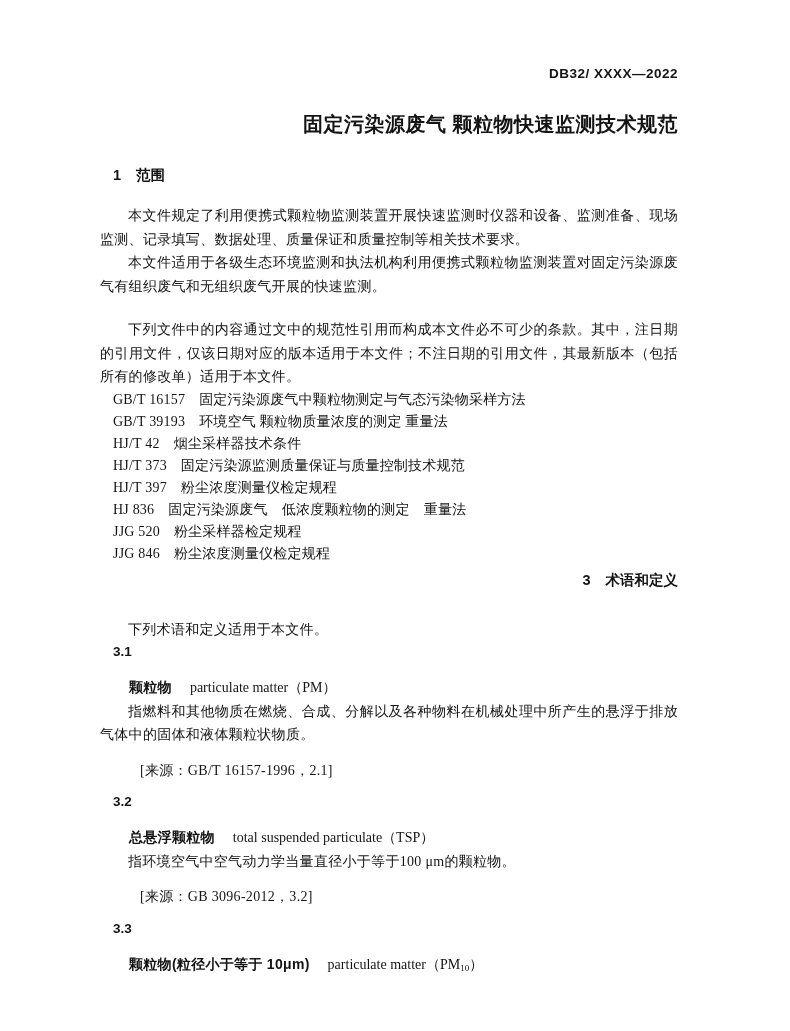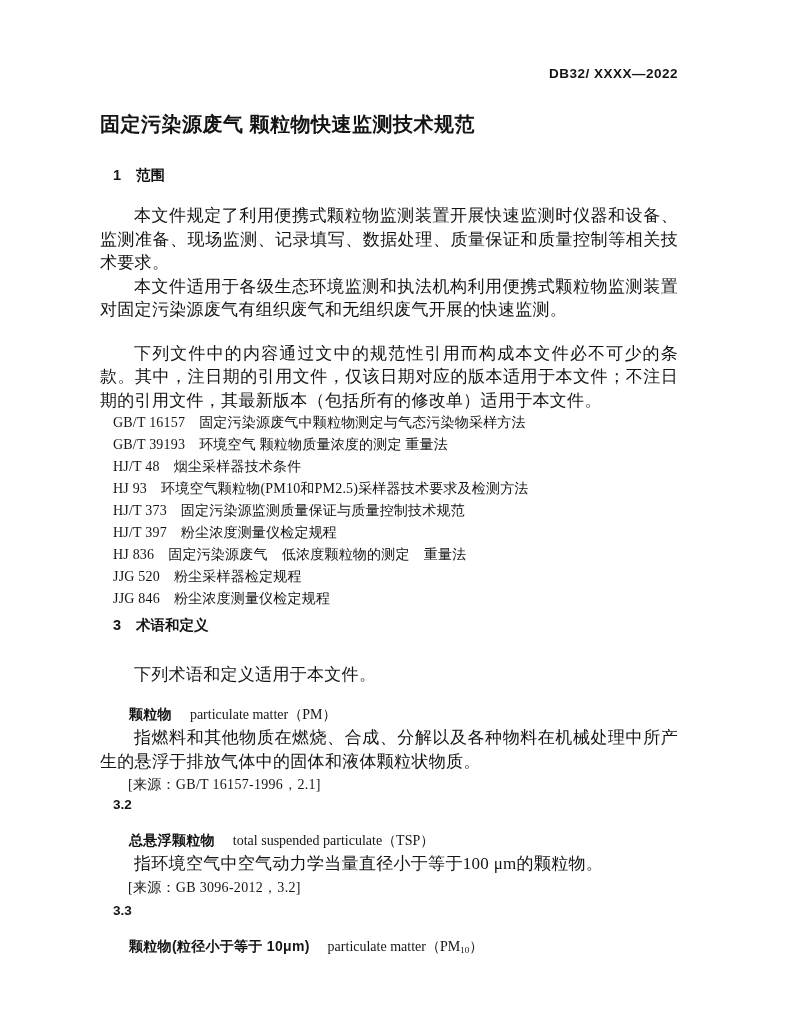--- a/index.html
+++ b/index.html
@@ -17,42 +17,42 @@
   .doc-header {
     text-align: right;
     font-family: "Liberation Sans", "DejaVu Sans", sans-serif;
     font-weight: bold;
     font-size: 13.5px;
     line-height: 15px;
     letter-spacing: 0.5px;
   }
   .doc-title {
     margin: 30px 0 0 0;
-    text-align: left;
+    text-align: right;
     font-family: "Liberation Sans", "DejaVu Sans", sans-serif;
     font-weight: bold;
     font-size: 20px;
     line-height: 26px;
     letter-spacing: 0.5px;
   }
   .sec-heading {
     font-family: "Liberation Sans", "DejaVu Sans", sans-serif;
     font-weight: bold;
     font-size: 14.5px;
     line-height: 17px;
     padding-left: 13px;
   }
   .sec-num { display: inline-block; }
   .sec-label { margin-left: 11px; }
   #s1h { margin-top: 30px; }
   #s2h { margin-top: 13px; }
-  #s3h { margin-top: 7px; }
+  #s3h { margin-top: 7px; text-align: right; }
   .body-p {
     margin: 0;
-    font-size: 17px;
+    font-size: 14px;
     line-height: 23.5px;
     letter-spacing: 0.3px;
     text-align: justify;
   }
   .indent { text-indent: 2em; }
   .after-heading { margin-top: 20px; }
   #s3intro { margin-top: 29px; }
   .ref-list { margin: 0; }
   .ref-item {
     font-size: 14px;
@@ -82,21 +82,21 @@
     font-weight: bold;
     letter-spacing: 0.3px;
   }
   .term-en {
     margin-left: 18px;
     font-family: "Liberation Serif", "DejaVu Serif", serif;
   }
   .sub { font-size: 9px; vertical-align: -2px; }
   .term-def { margin: 0; }
   .term-src {
-    margin: 0;
+    margin: 12px;
     font-size: 14px;
     line-height: 23.5px;
     text-indent: 2em;
     letter-spacing: 0.3px;
   }
   .page-num {
     position: absolute;
     top: 1002px;
     right: 116px;
     font-size: 12px;
@@ -120,35 +120,35 @@
     <span class="sec-label">范围</span>
   </div>
   <p class="body-p indent after-heading">本文件规定了利用便携式颗粒物监测装置开展快速监测时仪器和设备、监测准备、现场监测、记录填写、数据处理、质量保证和质量控制等相关技术要求。</p>
   <p class="body-p indent">本文件适用于各级生态环境监测和执法机构利用便携式颗粒物监测装置对固定污染源废气有组织废气和无组织废气开展的快速监测。</p>
 
   <p class="body-p indent after-heading">下列文件中的内容通过文中的规范性引用而构成本文件必不可少的条款。其中，注日期的引用文件，仅该日期对应的版本适用于本文件；不注日期的引用文件，其最新版本（包括所有的修改单）适用于本文件。</p>
 
   <div class="ref-list">
     <div class="ref-item"><span class="ref-code">GB/T 16157</span><span class="ref-title">固定污染源废气中颗粒物测定与气态污染物采样方法</span></div>
     <div class="ref-item"><span class="ref-code">GB/T 39193</span><span class="ref-title">环境空气 颗粒物质量浓度的测定 重量法</span></div>
-    <div class="ref-item"><span class="ref-code">HJ/T 48</span><span class="ref-title">烟尘采样器技术条件</span></div>
-    <div class="ref-item"><span class="ref-code">HJ 93</span><span class="ref-title">环境空气颗粒物(PM10和PM2.5)采样器技术要求及检测方法</span></div>
+    <div class="ref-item"><span class="ref-code">HJ/T 42</span><span class="ref-title">烟尘采样器技术条件</span></div>
     <div class="ref-item"><span class="ref-code">HJ/T 373</span><span class="ref-title">固定污染源监测质量保证与质量控制技术规范</span></div>
     <div class="ref-item"><span class="ref-code">HJ/T 397</span><span class="ref-title">粉尘浓度测量仪检定规程</span></div>
     <div class="ref-item"><span class="ref-code">HJ 836</span><span class="ref-title">固定污染源废气　低浓度颗粒物的测定　重量法</span></div>
     <div class="ref-item"><span class="ref-code">JJG 520</span><span class="ref-title">粉尘采样器检定规程</span></div>
     <div class="ref-item"><span class="ref-code">JJG 846</span><span class="ref-title">粉尘浓度测量仪检定规程</span></div>
   </div>
 
   <div class="sec-heading" id="s3h">
     <span class="sec-num">3</span>
     <span class="sec-label">术语和定义</span>
   </div>
   <p class="body-p indent" id="s3intro">下列术语和定义适用于本文件。</p>
 
+  <div class="term-num" id="t1num">3.1</div>
   <div class="term-line">
     <span class="term-cn">颗粒物</span><span class="term-en">particulate matter（PM）</span>
   </div>
   <p class="body-p indent term-def">指燃料和其他物质在燃烧、合成、分解以及各种物料在机械处理中所产生的悬浮于排放气体中的固体和液体颗粒状物质。</p>
   <p class="term-src">[来源：GB/T 16157-1996，2.1]</p>
 
   <div class="term-num" id="t2num">3.2</div>
   <div class="term-line">
     <span class="term-cn">总悬浮颗粒物</span><span class="term-en">total suspended particulate（TSP）</span>
   </div>

